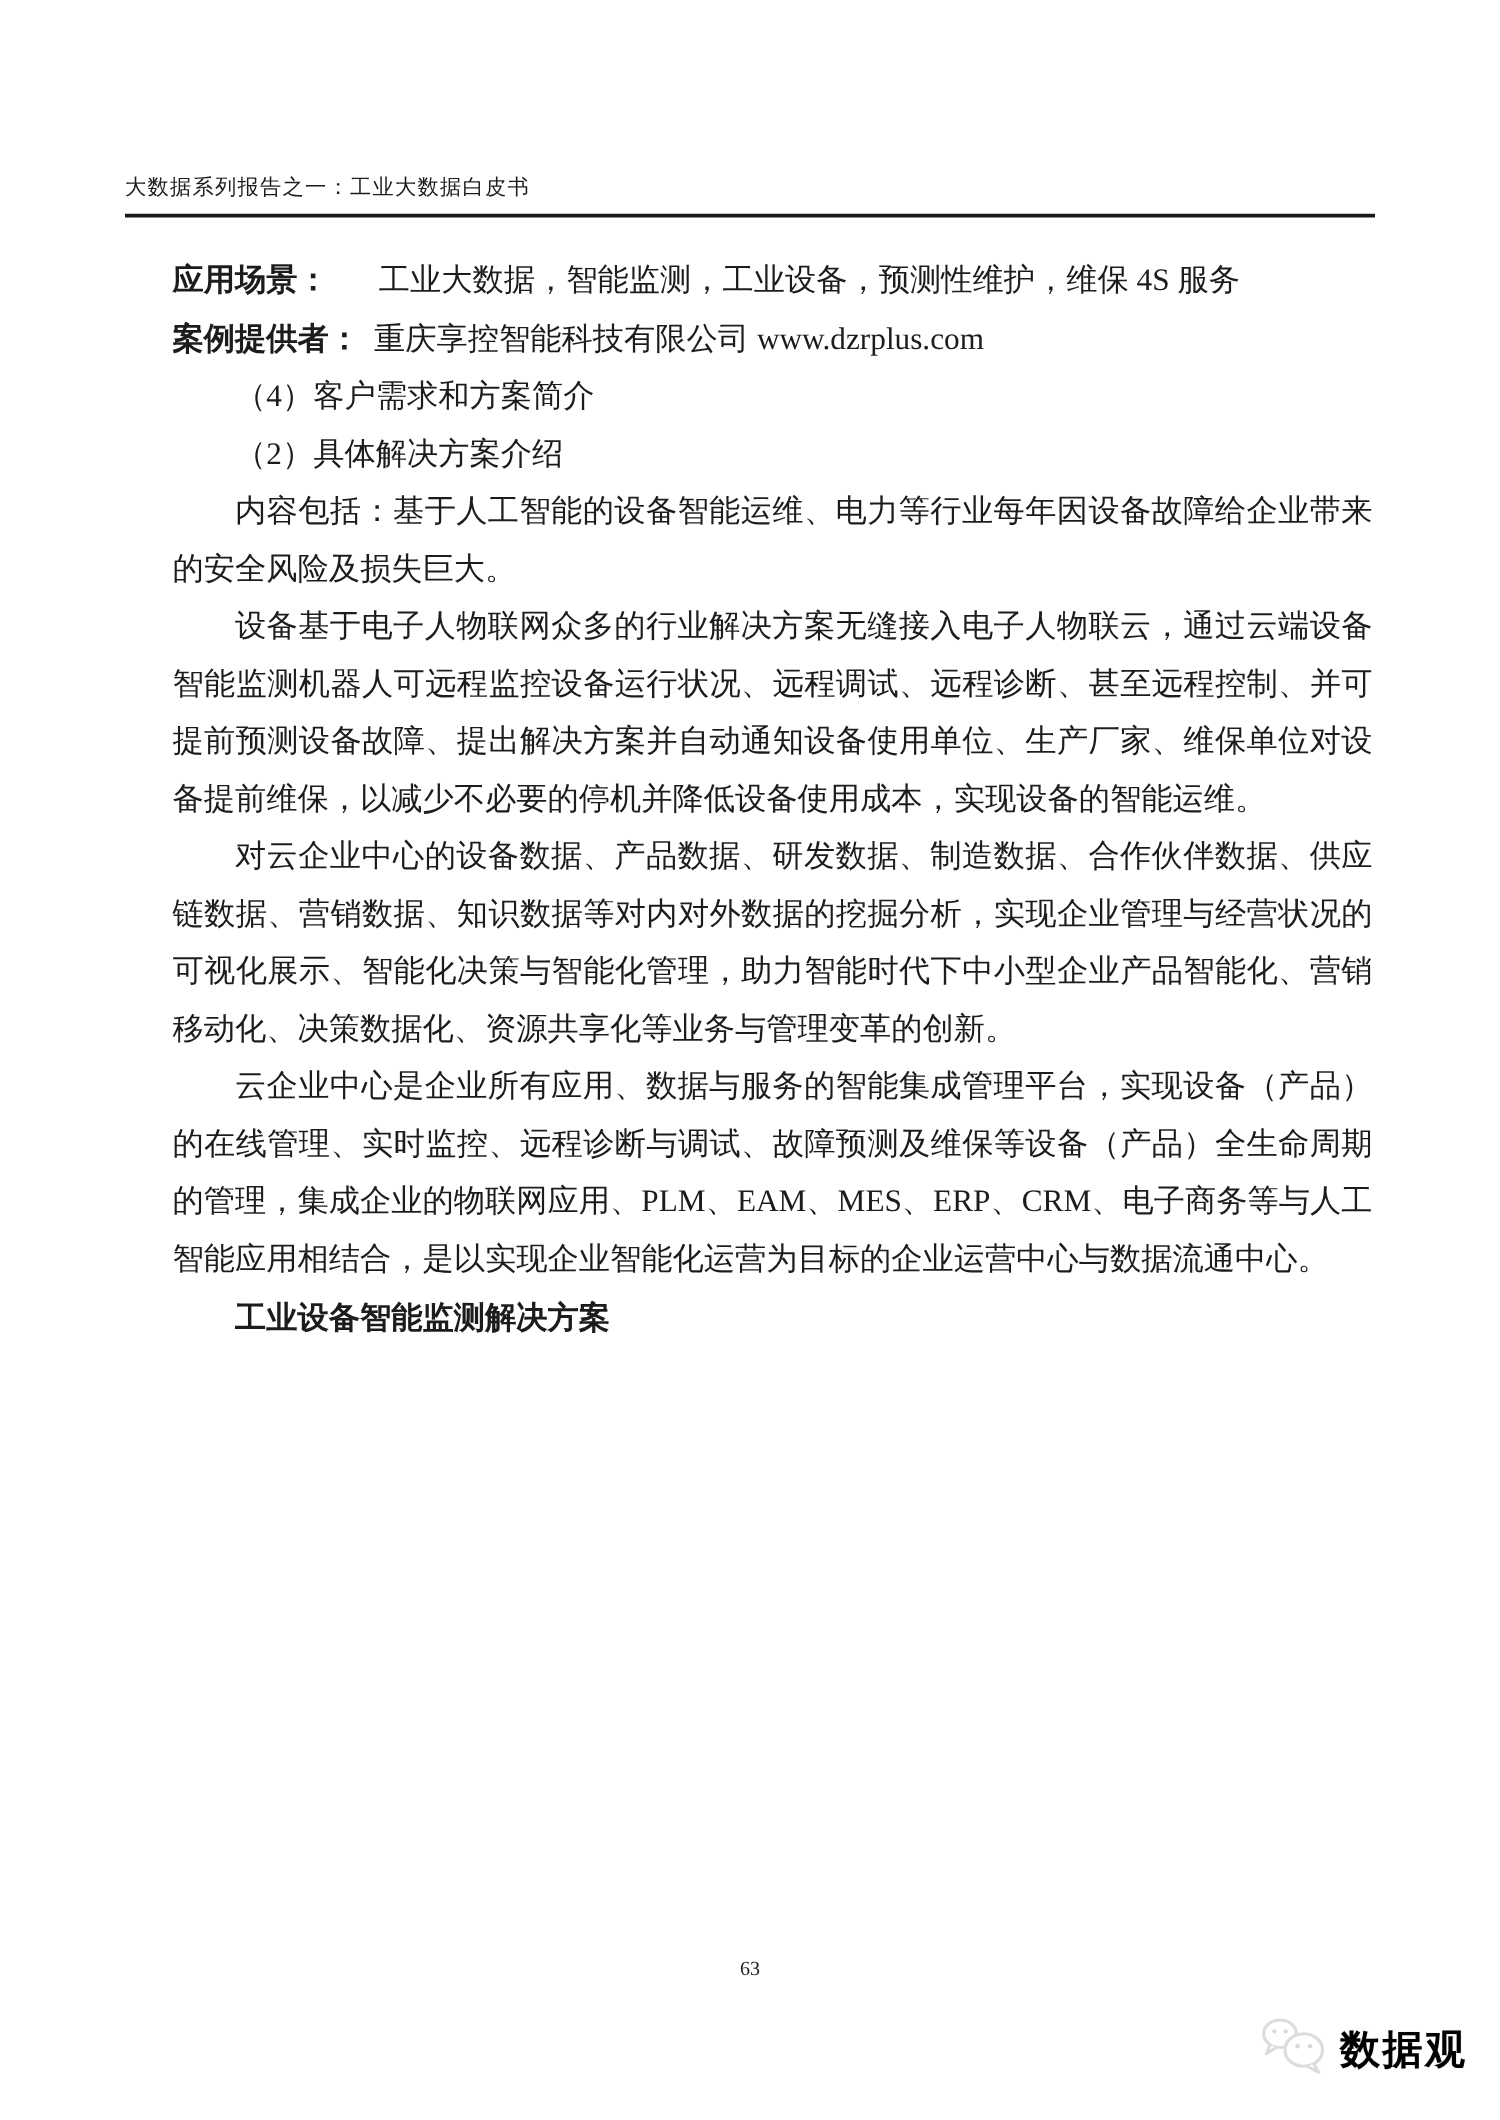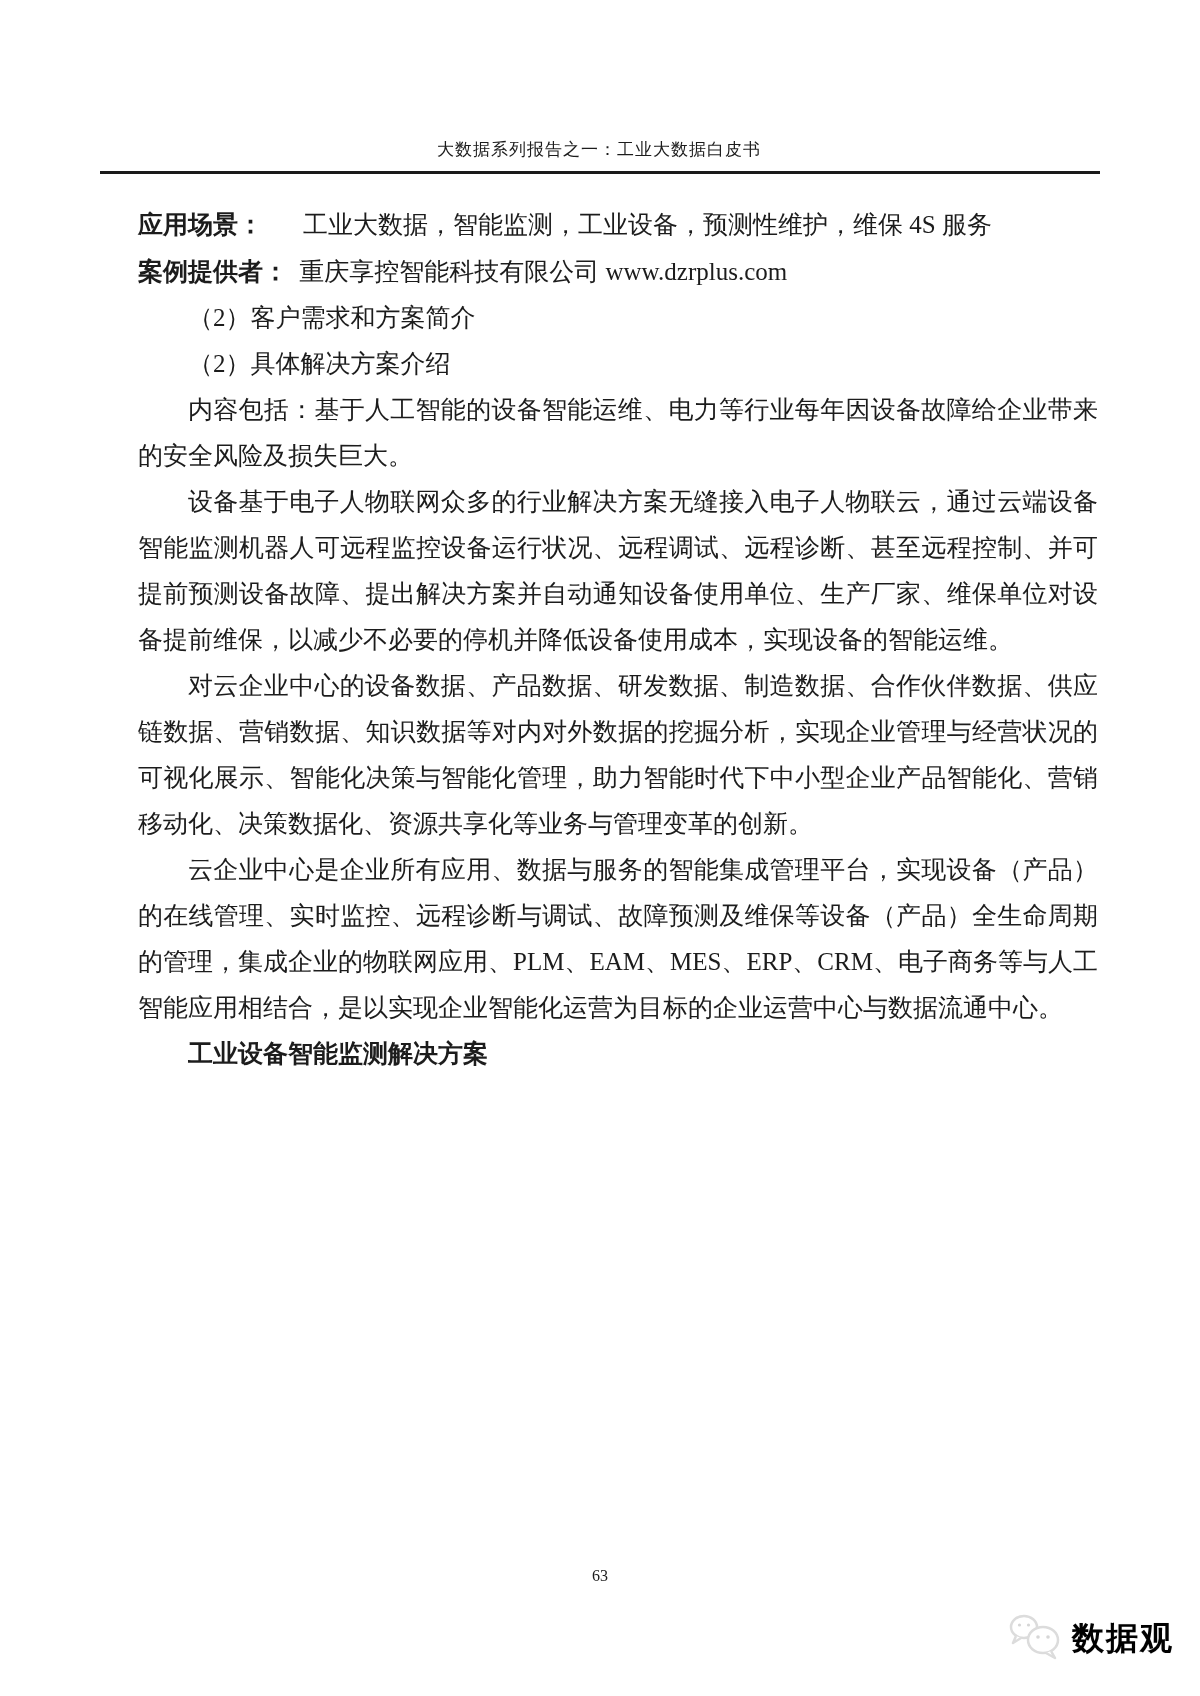--- a/index.html
+++ b/index.html
@@ -10,21 +10,21 @@
     background: #ffffff;
     overflow: hidden;
     font-family: "Liberation Serif", "DejaVu Serif", serif;
     color: #1c1c1c;
   }
   .header-title {
     position: absolute;
     top: 138px;
     left: 100px;
     right: 102px;
-    text-align: center;
+    text-align: left;
     font-size: 17px;
     letter-spacing: 1px;
     color: #1c1c1c;
   }
   .header-rule {
     position: absolute;
     top: 171px;
     left: 100px;
     right: 100px;
     height: 3px;
@@ -42,21 +42,21 @@
   }
   .body-text p { margin: 0; }
   .indent { text-indent: 2em; }
   .field-label {
     font-family: "Liberation Sans", "DejaVu Sans", sans-serif;
     font-weight: bold;
   }
   .gap-lg { display: inline-block; width: 1.6em; }
   .gap-sm { display: inline-block; width: 0.45em; }
   .sub-heading {
-    font-family: Liberation Serif, serif;
+    font-family: Liberation Sans, sans-serif;
     font-weight: bold;
   }
   .page-number {
     position: absolute;
     top: 1567px;
     left: 0;
     width: 100%;
     text-align: center;
     font-size: 16px;
     color: #1c1c1c;
@@ -86,21 +86,21 @@
 
   <div class="header-title">大数据系列报告之一：工业大数据白皮书</div>
   <div class="header-rule"></div>
 
   <div class="body-text">
 
     <p><span class="field-label">应用场景：</span><span class="gap-lg"></span><span>工业大数据，智能监测，工业设备，预测性维护，维保 4S 服务</span></p>
 
     <p><span class="field-label">案例提供者：</span><span class="gap-sm"></span><span>重庆享控智能科技有限公司 www.dzrplus.com</span></p>
 
-    <p class="indent">（2）客户需求和方案简介</p>
+    <p class="indent">（4）客户需求和方案简介</p>
 
 
     <p class="indent">（2）具体解决方案介绍</p>
 
     <p class="indent">内容包括：基于人工智能的设备智能运维、电力等行业每年因设备故障给企业带来的安全风险及损失巨大。</p>
 
     <p class="indent">设备基于电子人物联网众多的行业解决方案无缝接入电子人物联云，通过云端设备智能监测机器人可远程监控设备运行状况、远程调试、远程诊断、甚至远程控制、并可提前预测设备故障、提出解决方案并自动通知设备使用单位、生产厂家、维保单位对设备提前维保，以减少不必要的停机并降低设备使用成本，实现设备的智能运维。</p>
 
     <p class="indent">对云企业中心的设备数据、产品数据、研发数据、制造数据、合作伙伴数据、供应链数据、营销数据、知识数据等对内对外数据的挖掘分析，实现企业管理与经营状况的可视化展示、智能化决策与智能化管理，助力智能时代下中小型企业产品智能化、营销移动化、决策数据化、资源共享化等业务与管理变革的创新。</p>
 

